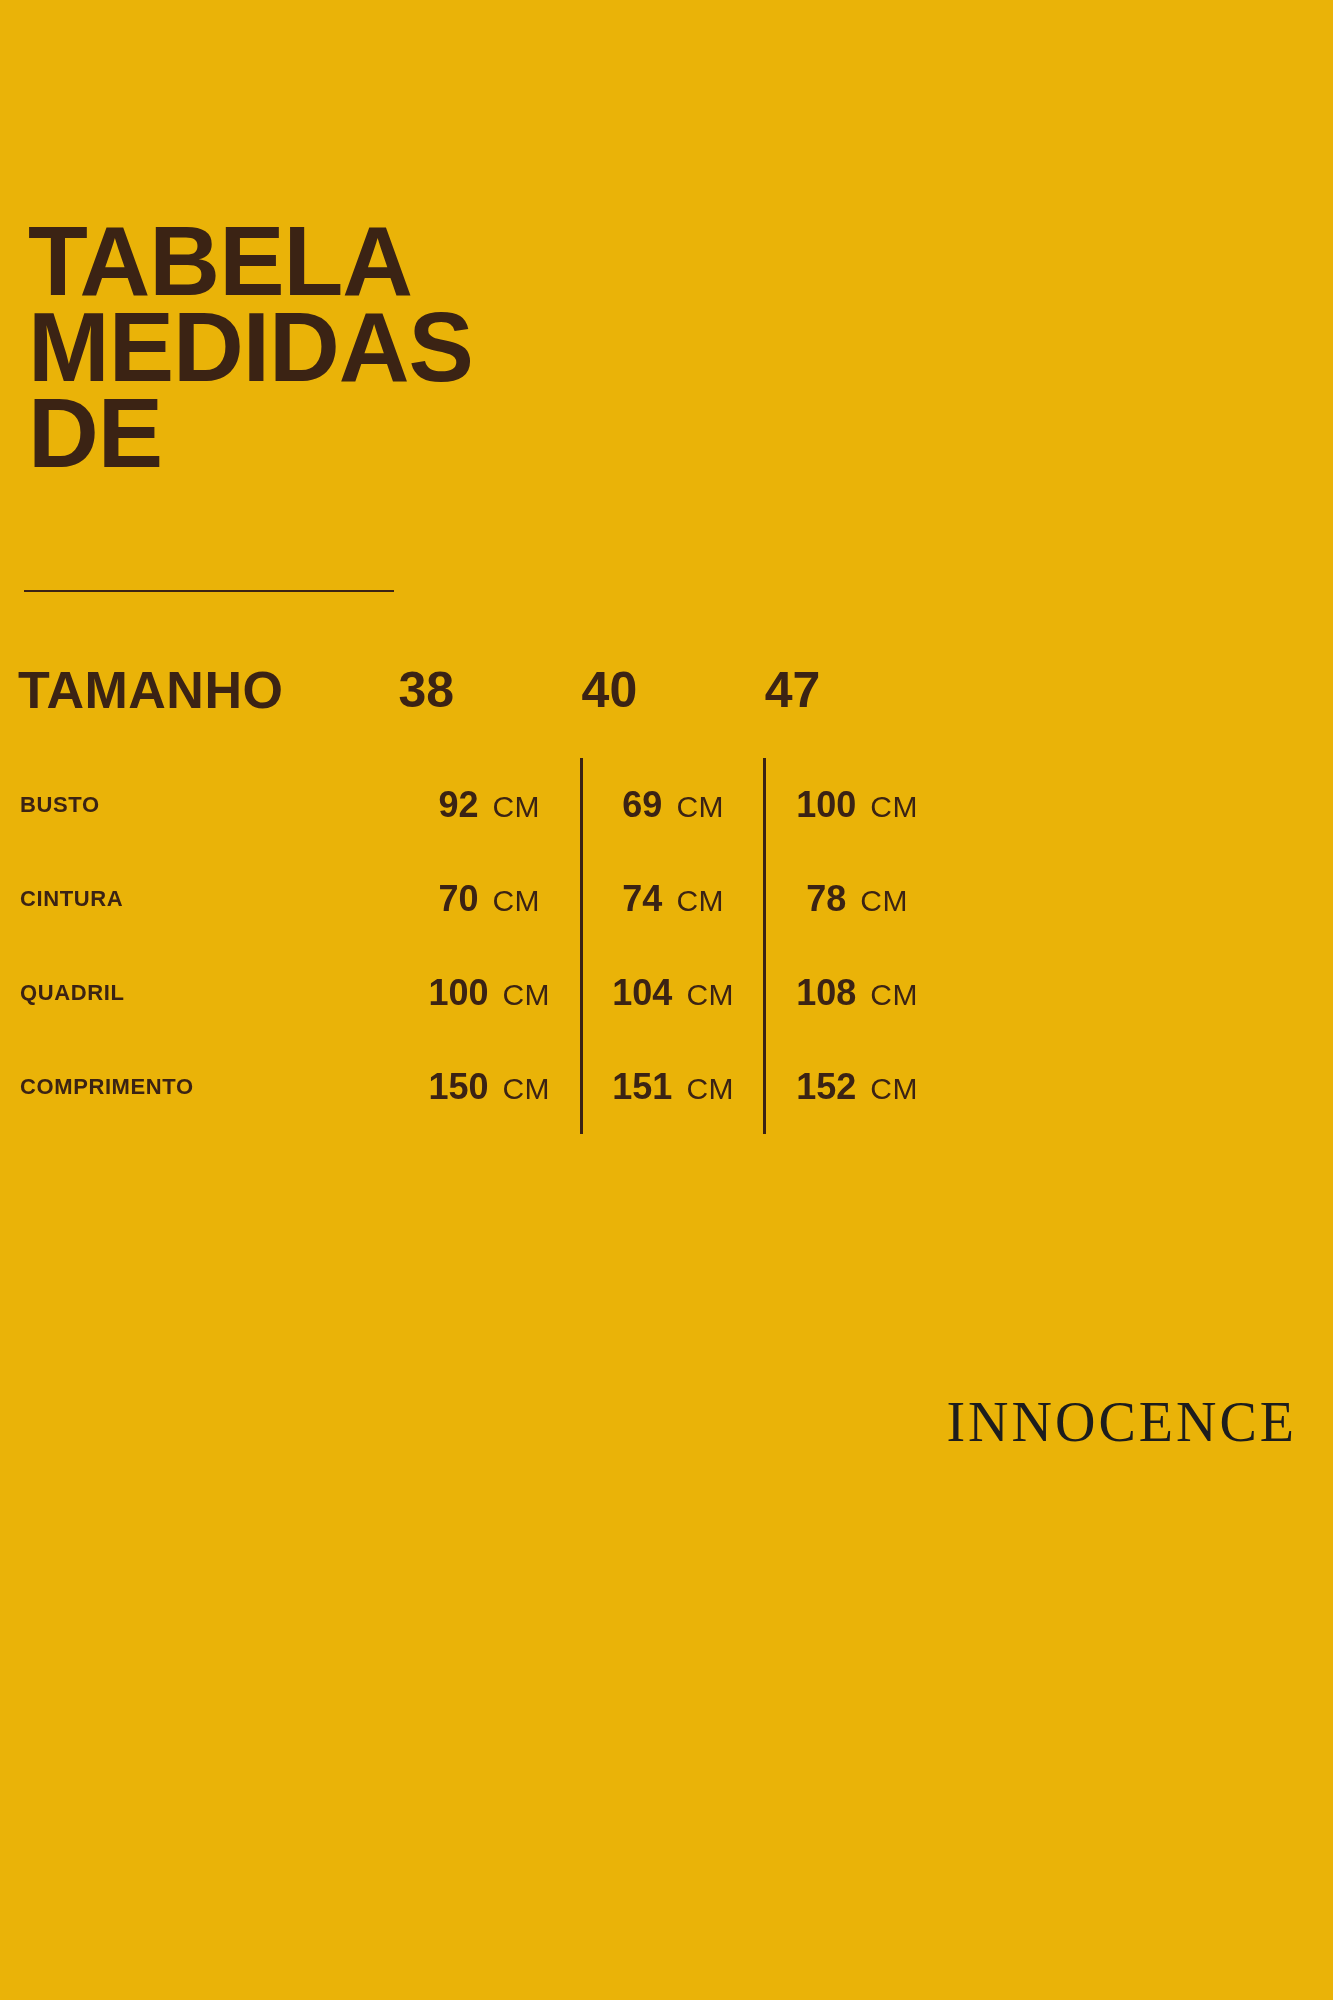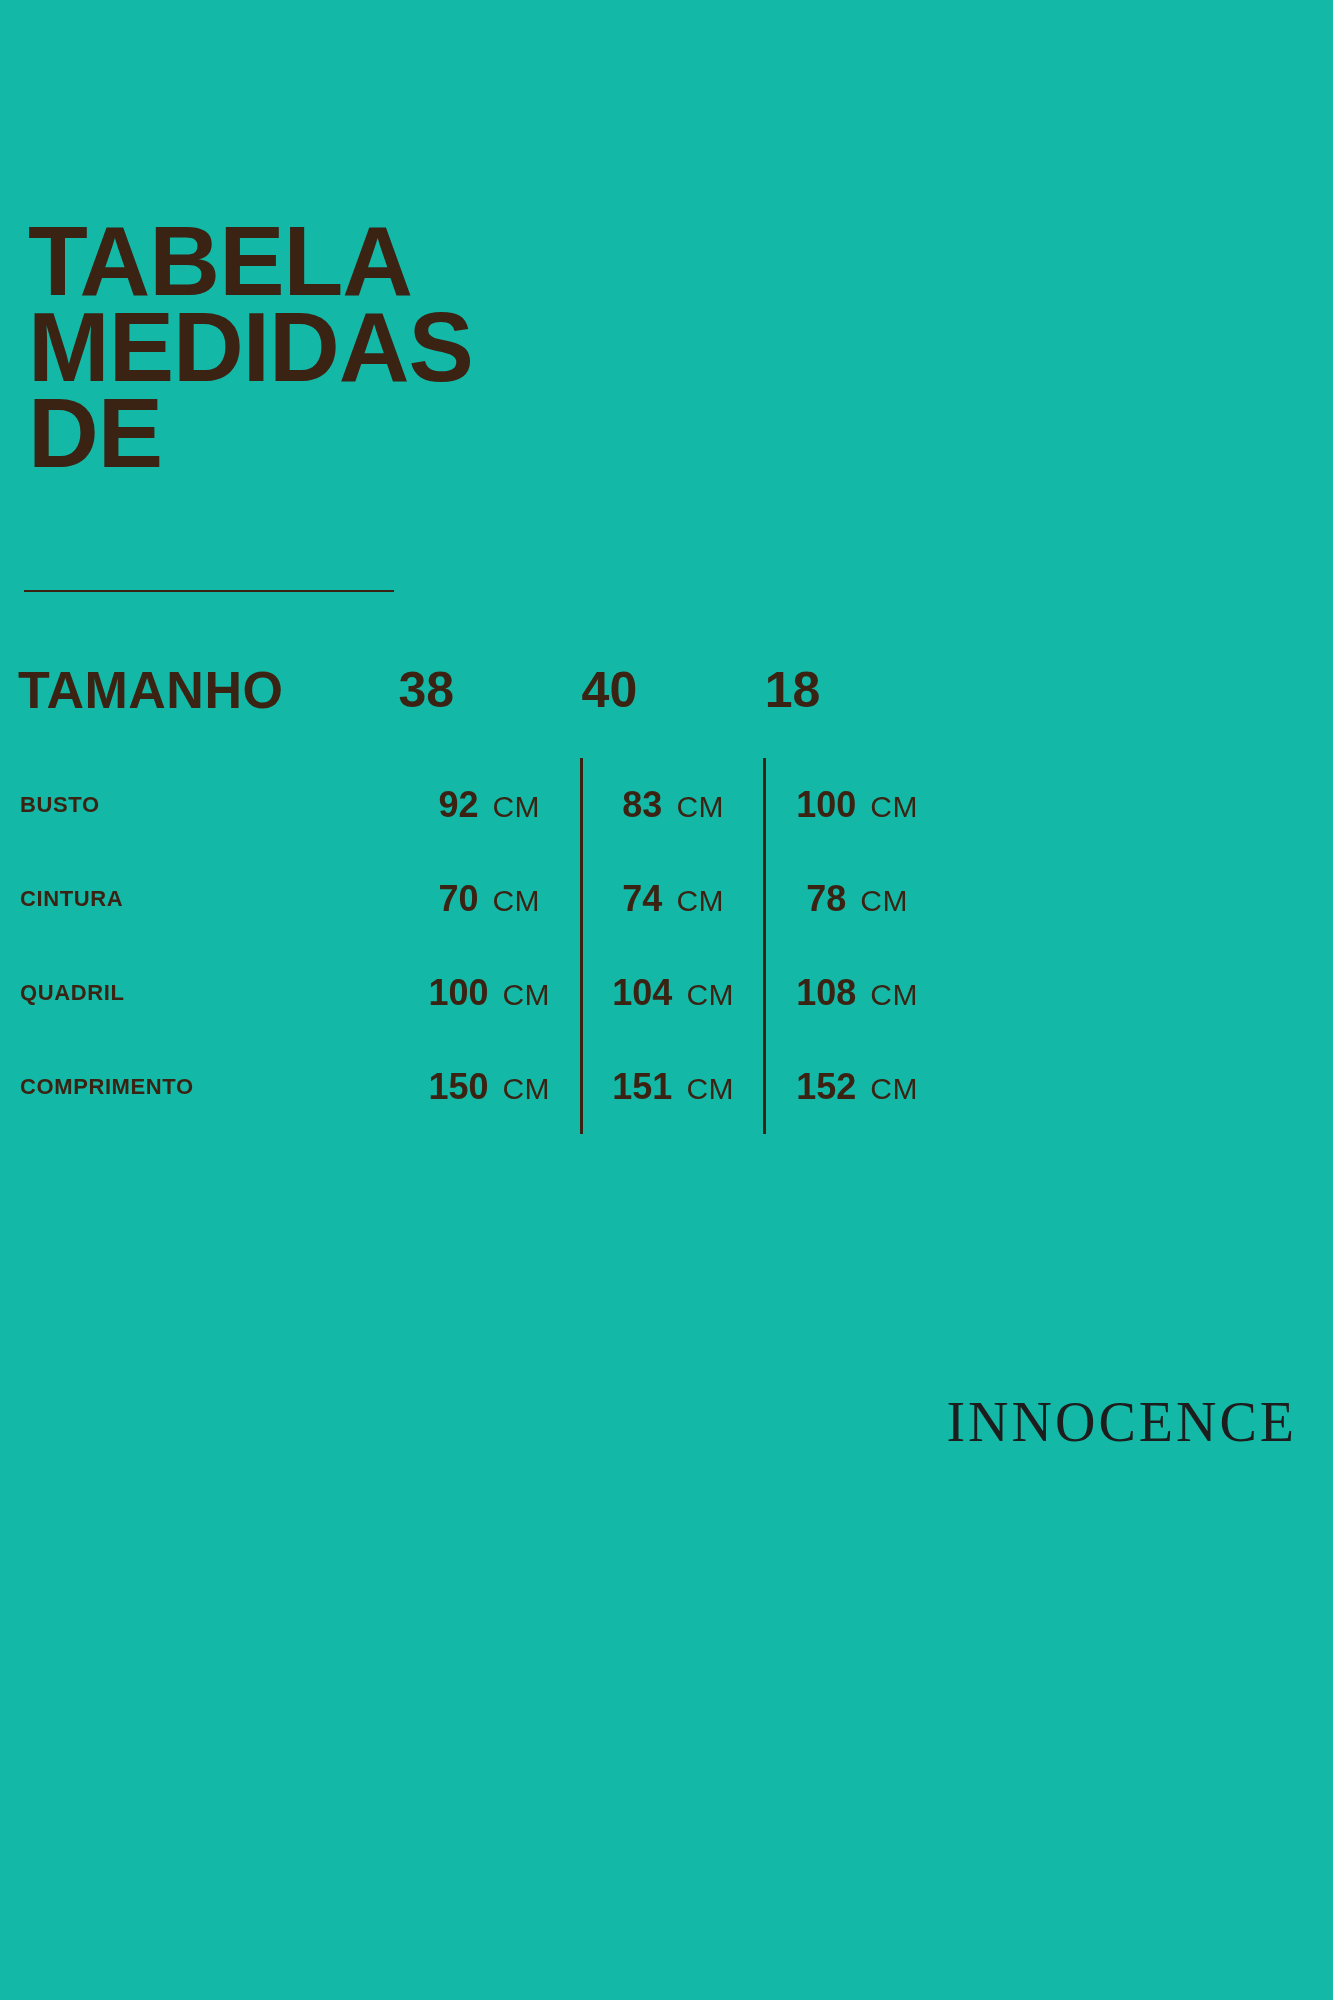--- a/index.html
+++ b/index.html
@@ -12,21 +12,21 @@
     height: 2000px;
     position: relative;
     font-family: "Liberation Sans", sans-serif;
     color: #3a2315;
     overflow: hidden;
   }
 
   .sheet {
     position: absolute;
     inset: 0;
-    background: #14b8a6;
+    background: #eab308;
   }
 
   
   .title-block {
     position: absolute;
     left: 28px;
     top: 218px;
     line-height: 0.88;
   }
   .title-line {
@@ -147,31 +147,31 @@
         <col class="c-label">
         <col class="c-size">
         <col class="c-size">
         <col class="c-size">
       </colgroup>
       <thead>
         <tr>
           <th class="head-label">TAMANHO</th>
           <th class="head-size">38</th>
           <th class="head-size">40</th>
-          <th class="head-size">18</th>
+          <th class="head-size">47</th>
         </tr>
       </thead>
       <tbody>
         <tr>
           <td class="row-label">BUSTO</td>
           <td class="cell">
             <span class="num">92</span><span class="unit">CM</span>
           </td>
           <td class="cell sep-left">
-            <span class="num">83</span><span class="unit">CM</span>
+            <span class="num">69</span><span class="unit">CM</span>
           </td>
           <td class="cell sep-left">
             <span class="num">100</span><span class="unit">CM</span>
           </td>
         </tr>
         <tr>
           <td class="row-label">CINTURA</td>
           <td class="cell">
             <span class="num">70</span><span class="unit">CM</span>
           </td>

